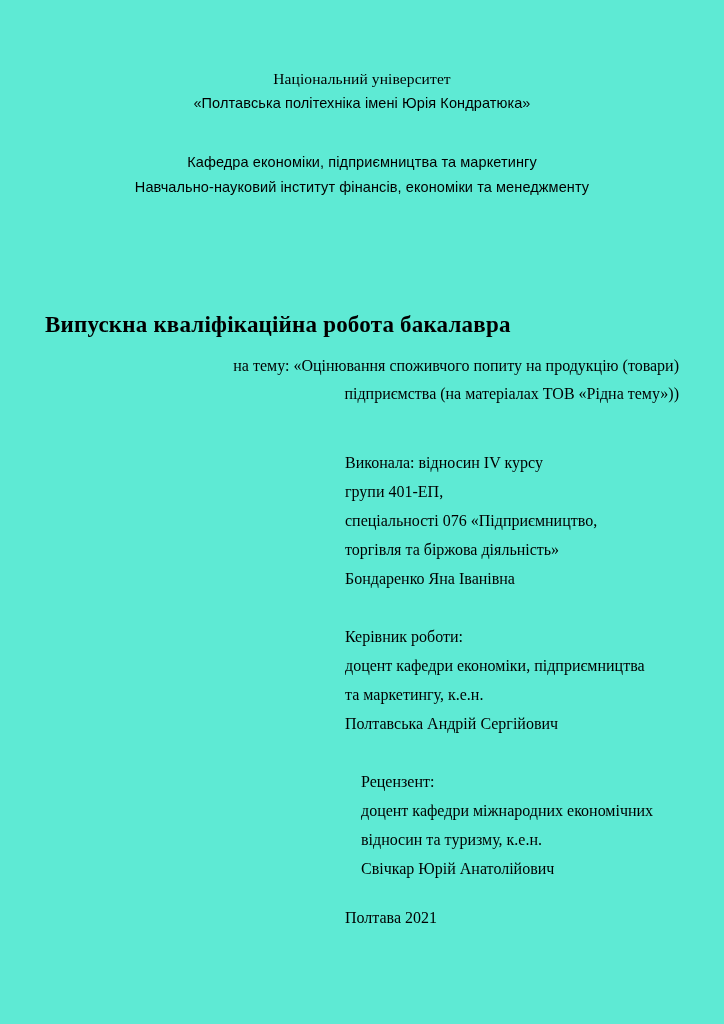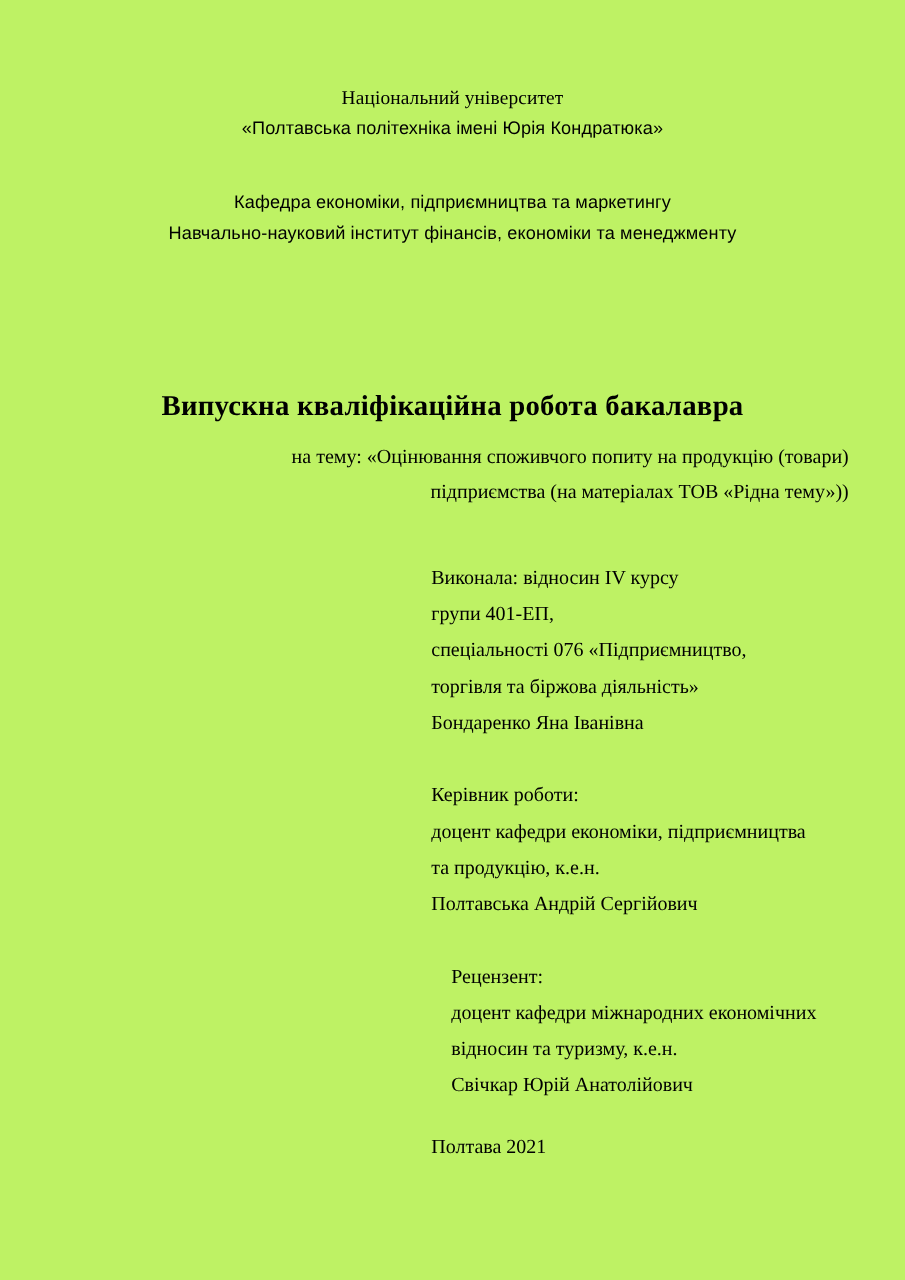--- a/index.html
+++ b/index.html
@@ -11,21 +11,21 @@
     width: 724px;
     height: 1024px;
     font-family: "Liberation Serif", serif;
     color: #000000;
     overflow: hidden;
   }
   .page {
     position: relative;
     width: 724px;
     height: 1024px;
-    background: #bef264;
+    background: #5eead4;
     box-sizing: border-box;
     padding: 60px 45px 20px 45px;
   }
   .center {
     text-align: center;
   }
   .inst-block {
     margin-top: 6px;
   }
   .line {
@@ -36,21 +36,20 @@
   .line-serif {
     font-family: "Liberation Serif", serif;
   }
   .line-sans {
     font-family: "Liberation Sans", sans-serif;
     font-size: 14.5px;
   }
   .gap-1 { height: 34px; }
   .gap-2 { height: 112px; }
   .title {
-    text-align: center;
     font-family: "Liberation Serif", serif;
     font-weight: bold;
     font-size: 23px;
     letter-spacing: 0.2px;
   }
   .subtitle {
     text-align: right;
     font-family: "Liberation Serif", serif;
     font-size: 16px;
     line-height: 28px;
@@ -100,21 +99,21 @@
       <div>Виконала: відносин IV курсу</div>
       <div>групи 401-ЕП,</div>
       <div>спеціальності 076 «Підприємництво,</div>
       <div>торгівля та біржова діяльність»</div>
       <div>Бондаренко Яна Іванівна</div>
     </div>
 
     <div class="blk">
       <div>Керівник роботи:</div>
       <div>доцент кафедри економіки, підприємництва</div>
-      <div>та продукцію, к.е.н.</div>
+      <div>та маркетингу, к.е.н.</div>
       <div>Полтавська Андрій Сергійович</div>
     </div>
 
     <div class="blk">
       <div>Рецензент:</div>
       <div>доцент кафедри міжнародних економічних</div>
       <div>відносин та туризму, к.е.н.</div>
       <div>Свічкар Юрій Анатолійович</div>
     </div>
 

